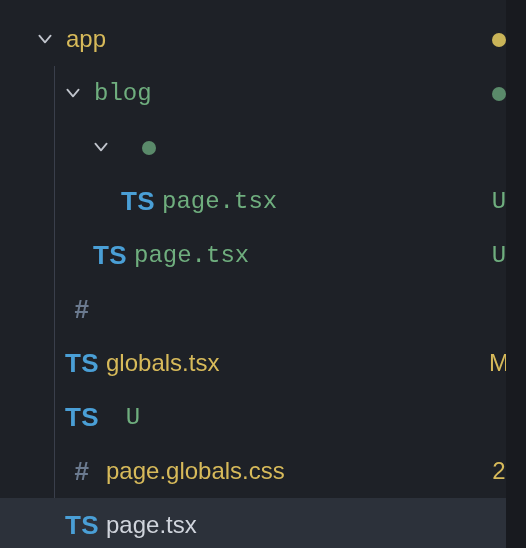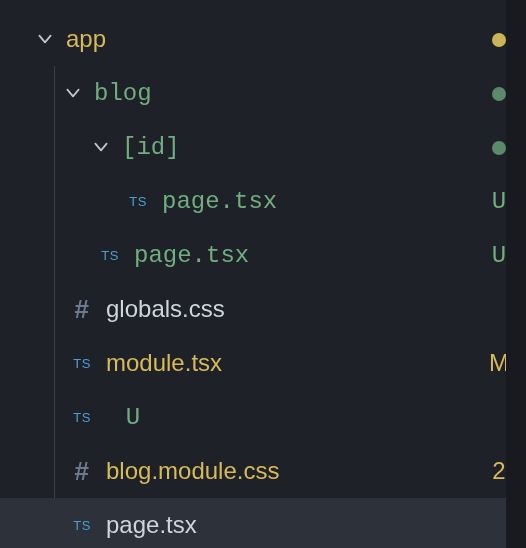--- a/index.html
+++ b/index.html
@@ -45,22 +45,22 @@
   .chevron svg {
     width: 18px;
     height: 18px;
   }
   .file-icon {
     width: 36px;
     display: inline-flex;
     align-items: center;
     justify-content: center;
     flex-shrink: 0;
-    font-weight: 400;
-    font-size: 13px;
+    font-weight: 700;
+    font-size: 26px;
     letter-spacing: 0.5px;
   }
   .ts-icon { color: #4a9fd6; }
   .hash-icon { color: #6b7a8f; font-size: 26px; font-weight: 600; }
   .label {
     flex: 1;
     white-space: nowrap;
     overflow: hidden;
   }
   .status {
@@ -114,56 +114,54 @@
       <span class="label clr-green">blog</span>
       <span class="status"><span class="dot dot-green"></span></span>
     </div>
     <div class="row" style="padding-left: 92px;">
       <span class="chevron">
         <svg viewBox="0 0 16 16">
           <path d="M3 5 L8 11 L13 5" fill="none" stroke="#c0c4cc" stroke-width="1.6" stroke-linecap="round" stroke-linejoin="round"></path>
         </svg>
       </span>
       <span style="width: 12px; flex-shrink: 0;"></span>
-      <span class="label clr-green">[id]</span>
       <span class="status"><span class="dot dot-green"></span></span>
     </div>
     <div class="row" style="padding-left: 120px;">
       <span class="file-icon ts-icon">TS</span>
       <span style="width: 6px; flex-shrink: 0;"></span>
       <span class="label clr-green">page.tsx</span>
       <span class="status clr-green">U</span>
     </div>
     <div class="row" style="padding-left: 92px;">
       <span class="file-icon ts-icon">TS</span>
       <span style="width: 6px; flex-shrink: 0;"></span>
       <span class="label clr-green">page.tsx</span>
       <span class="status clr-green">U</span>
     </div>
     <div class="row" style="padding-left: 64px;">
       <span class="file-icon hash-icon">#</span>
       <span style="width: 6px; flex-shrink: 0;"></span>
-      <span class="label clr-default">globals.css</span>
       <span class="status"></span>
     </div>
     <div class="row" style="padding-left: 64px;">
       <span class="file-icon ts-icon">TS</span>
       <span style="width: 6px; flex-shrink: 0;"></span>
-      <span class="label clr-yellow">module.tsx</span>
+      <span class="label clr-yellow">globals.tsx</span>
       <span class="status clr-yellow">M</span>
     </div>
     <div class="row" style="padding-left: 64px;">
       <span class="file-icon ts-icon">TS</span>
       <span style="width: 6px; flex-shrink: 0;"></span>
       <span class="status clr-green">U</span>
     </div>
     <div class="row" style="padding-left: 64px;">
       <span class="file-icon hash-icon">#</span>
       <span style="width: 6px; flex-shrink: 0;"></span>
-      <span class="label clr-yellow">blog.module.css</span>
+      <span class="label clr-yellow">page.globals.css</span>
       <span class="status clr-yellow">2</span>
     </div>
     <div class="row selected" style="padding-left: 64px;">
       <span class="file-icon ts-icon">TS</span>
       <span style="width: 6px; flex-shrink: 0;"></span>
       <span class="label clr-default">page.tsx</span>
       <span class="status"></span>
     </div>
   </div>
 

